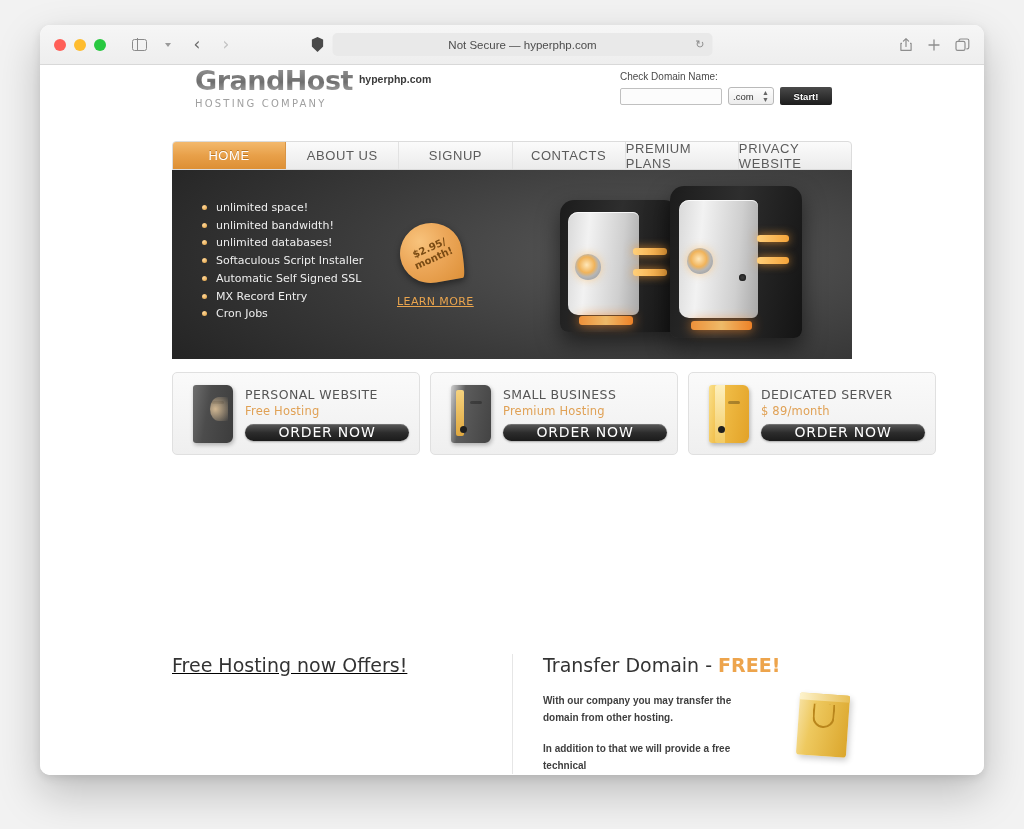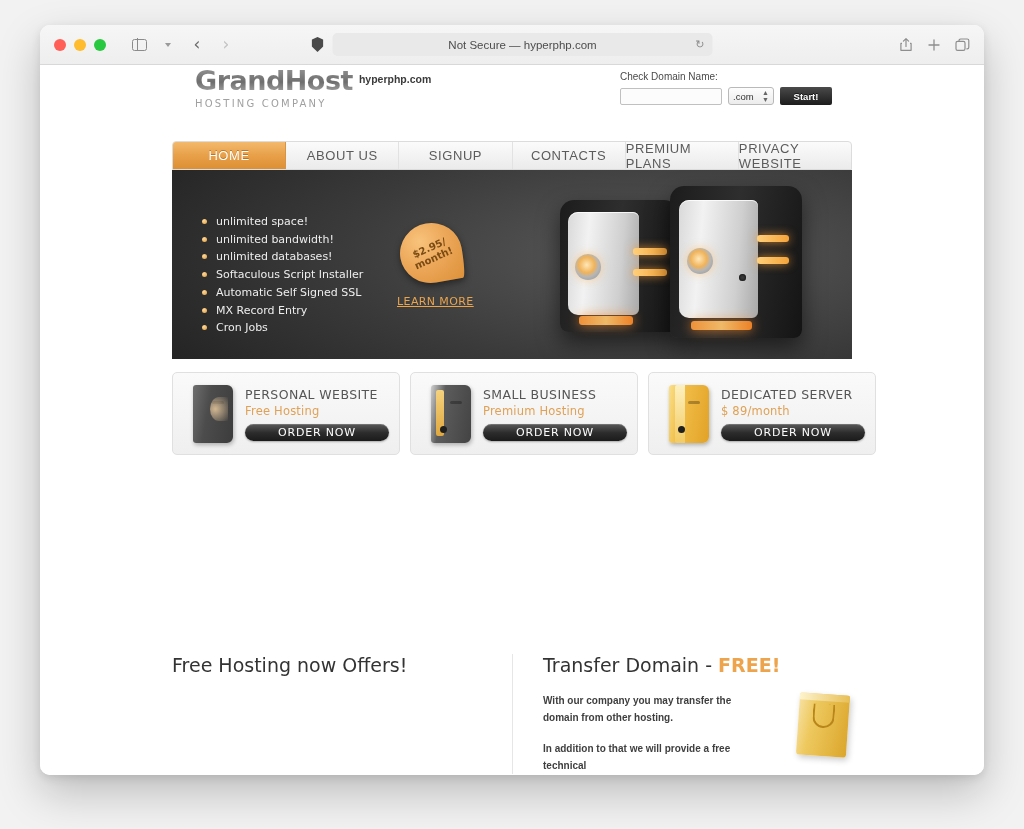--- a/index.html
+++ b/index.html
@@ -174,21 +174,21 @@
     background:
       radial-gradient(120% 150% at 72% 45%, #5a5a5a 0%, #3a3a3a 40%, #232323 72%, #1a1a1a 100%);
     overflow: hidden;
   }
   .hero-inner { position: relative; padding: 20px 0 0 28px; z-index: 3; }
   .hero-title {
     font-size: 27px; font-weight: bold; color: #f4f4f4;
     letter-spacing: -0.3px; font-family: "DejaVu Sans", sans-serif;
     text-shadow: 0 2px 3px rgba(0,0,0,.6);
   }
-  .hero-list { list-style: none; margin-top: 23px; }
+  .hero-list { list-style: none; margin-top: 9px; }
   .hero-list li {
     font-size: 11px; color: #ededed; line-height: 17.7px;
     padding-left: 16px; position: relative;
     font-family: "DejaVu Sans", sans-serif;
   }
   .hero-list li::before {
     content: ""; position: absolute; left: 2px; top: 6px;
     width: 5px; height: 5px; border-radius: 50%;
     background: radial-gradient(circle at 35% 30%, #ffd79a, #e0a040);
   }
@@ -308,33 +308,33 @@
   .card-body { flex: 1; padding-left: 6px; }
   .card-title {
     font-size: 12.5px; color: #555555; letter-spacing: .4px;
     font-family: "DejaVu Sans", sans-serif;
   }
   .card-sub {
     font-size: 11.5px; color: #e0a155; margin-top: 2px; letter-spacing: .2px;
     font-family: "DejaVu Sans", sans-serif;
   }
   .order-btn {
-    margin-top: 6px; width: 144px; height: 17px;
+    margin-top: 6px; width: 164px; height: 17px;
     border-radius: 9px;
     background: linear-gradient(180deg,#5a5a5a 0%, #2c2c2c 52%, #1b1b1b 100%);
-    color: #fdfdfd; font-size: 11px; letter-spacing: .8px;
+    color: #fdfdfd; font-size: 14px; letter-spacing: .8px;
     display: flex; align-items: center; justify-content: center;
     box-shadow: inset 0 1px 0 rgba(255,255,255,.16), 0 1px 2px rgba(0,0,0,.3);
     font-family: "DejaVu Sans", sans-serif;
   }
 
   
   .lower { display: flex; margin-top: 199px; }
   .lower-col { width: 340px; position: relative; }
-  .lower-col.left { padding-right: 30px; }
+  .lower-col.left { padding-right: 30px; text-decoration: underline; }
   .lower-col.right { padding-left: 30px; border-left: 1px solid #e6e6e6; }
   .sec-title {
     font-size: 19px; color: #333333; font-weight: normal;
     font-family: "DejaVu Sans", sans-serif;
   }
   .sec-title .accent { color: #eda44c; font-weight: bold; }
   .sec-list { list-style: none; margin-top: 17px; }
   .sec-list li {
     font-size: 9.5px; color: #444; line-height: 17.5px;
     padding-left: 14px; position: relative;

